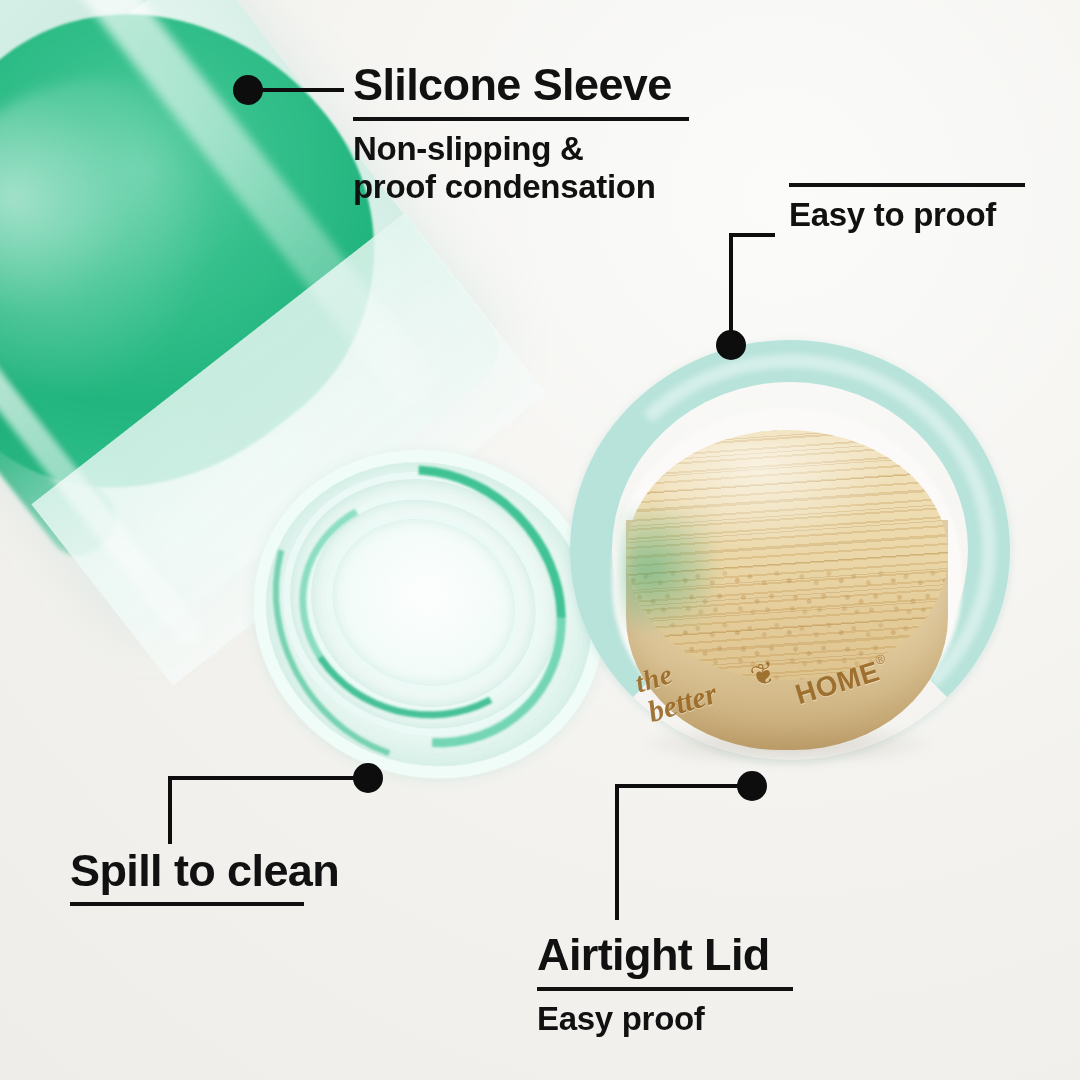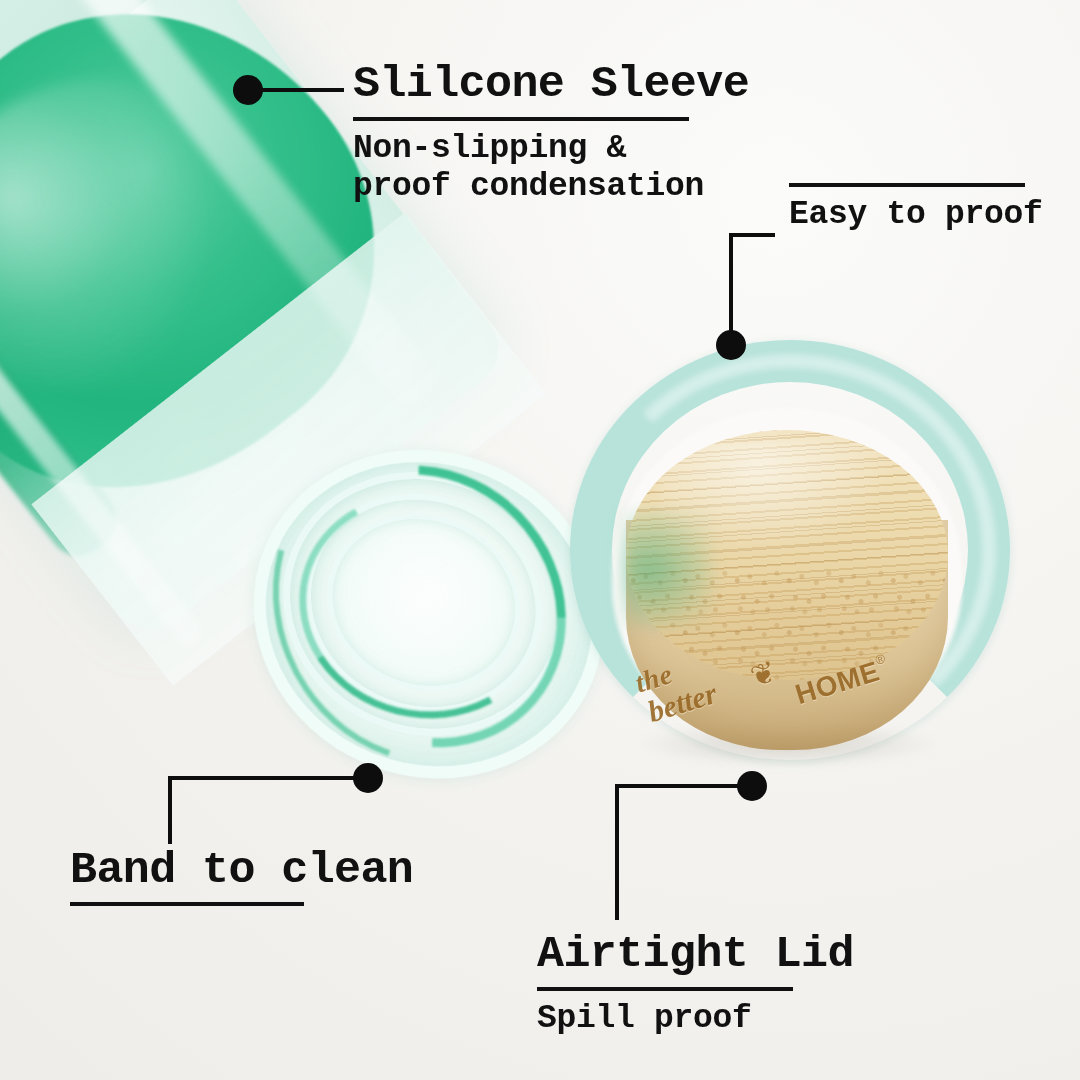--- a/index.html
+++ b/index.html
@@ -279,21 +279,21 @@
   }
 
   
   .lid-shadow{
     position:absolute;left:78px;top:392px;width:300px;height:44px;
     background:radial-gradient(ellipse at 50% 50%,rgba(150,140,120,.30),rgba(150,140,120,0) 72%);
     filter:blur(5px);
   }
 
   
-  .callouts{position:absolute;inset:0;font-family:Liberation Mono, monospace;}
+  .callouts{position:absolute;inset:0;}
   .dot{
     position:absolute;width:30px;height:30px;border-radius:50%;
     background:#0d0d0d;
   }
   .lead{position:absolute;background:#0d0d0d;}
   .lead.h{height:4px;}
   .lead.v{width:4px;}
 
   .co{position:absolute;}
   .co .title{
@@ -392,28 +392,28 @@
     <div class="co" id="co-loop">
       <div class="rule"></div>
       <div class="sub">Easy to proof</div>
     </div>
 
     <div class="dot" style="left:353px;top:763px;"></div>
     <div class="lead h" style="left:168px;top:776px;width:192px;"></div>
     <div class="lead v" style="left:168px;top:776px;height:68px;"></div>
 
     <div class="co" id="co-clean">
-      <div class="title">Band to clean</div>
+      <div class="title">Spill to clean</div>
       <div class="rule"></div>
     </div>
 
     <div class="dot" style="left:737px;top:771px;"></div>
     <div class="lead h" style="left:615px;top:784px;width:128px;"></div>
     <div class="lead v" style="left:615px;top:784px;height:136px;"></div>
 
     <div class="co" id="co-air">
       <div class="title">Airtight Lid</div>
       <div class="rule"></div>
-      <div class="sub">Spill proof</div>
+      <div class="sub">Easy proof</div>
     </div>
 
   </div>
 </div>
 
 </body></html>

